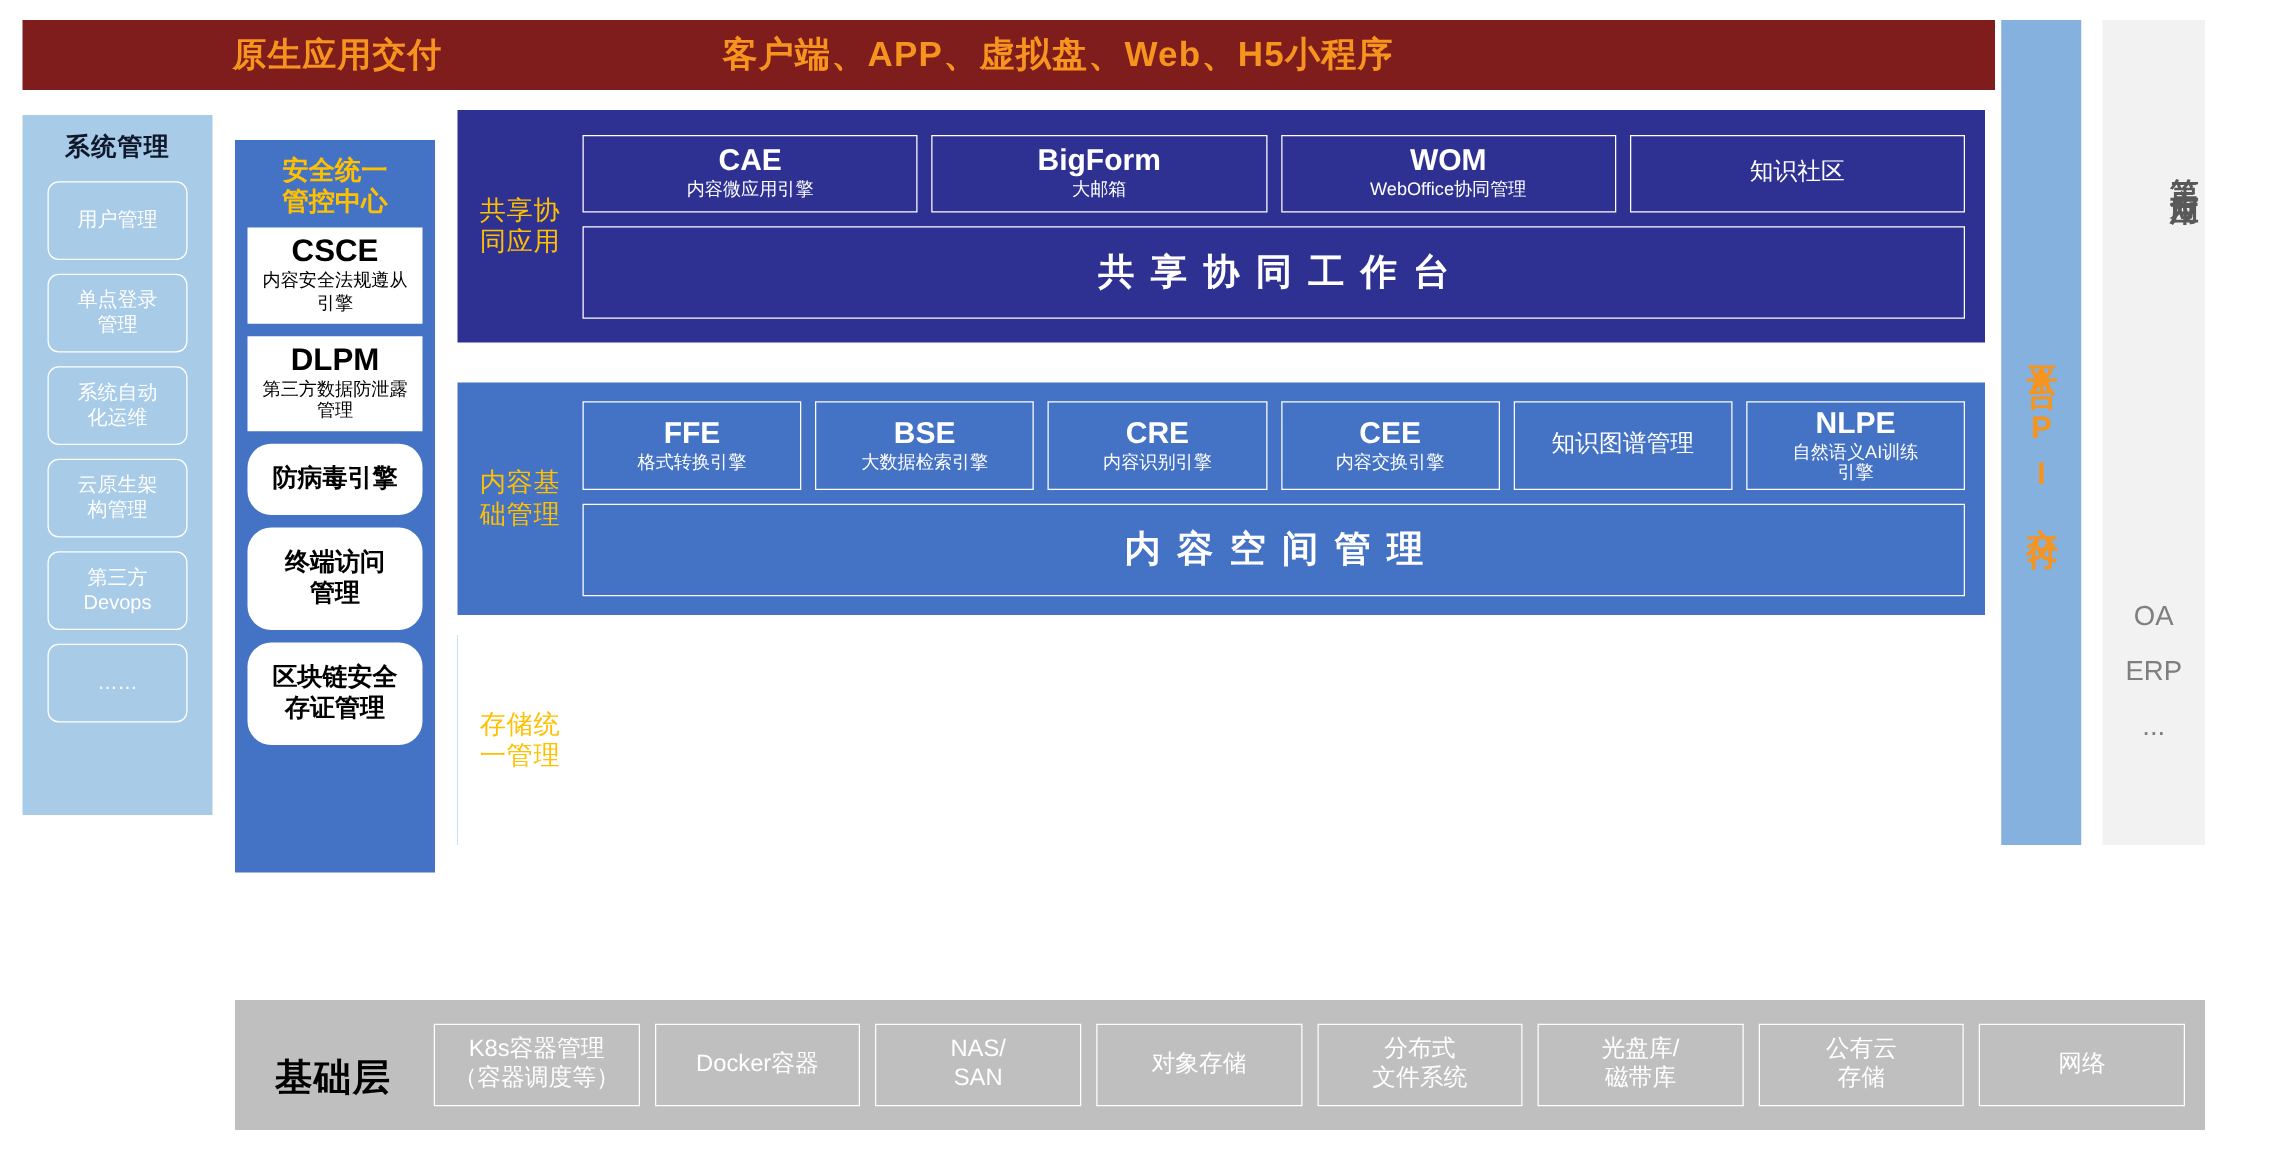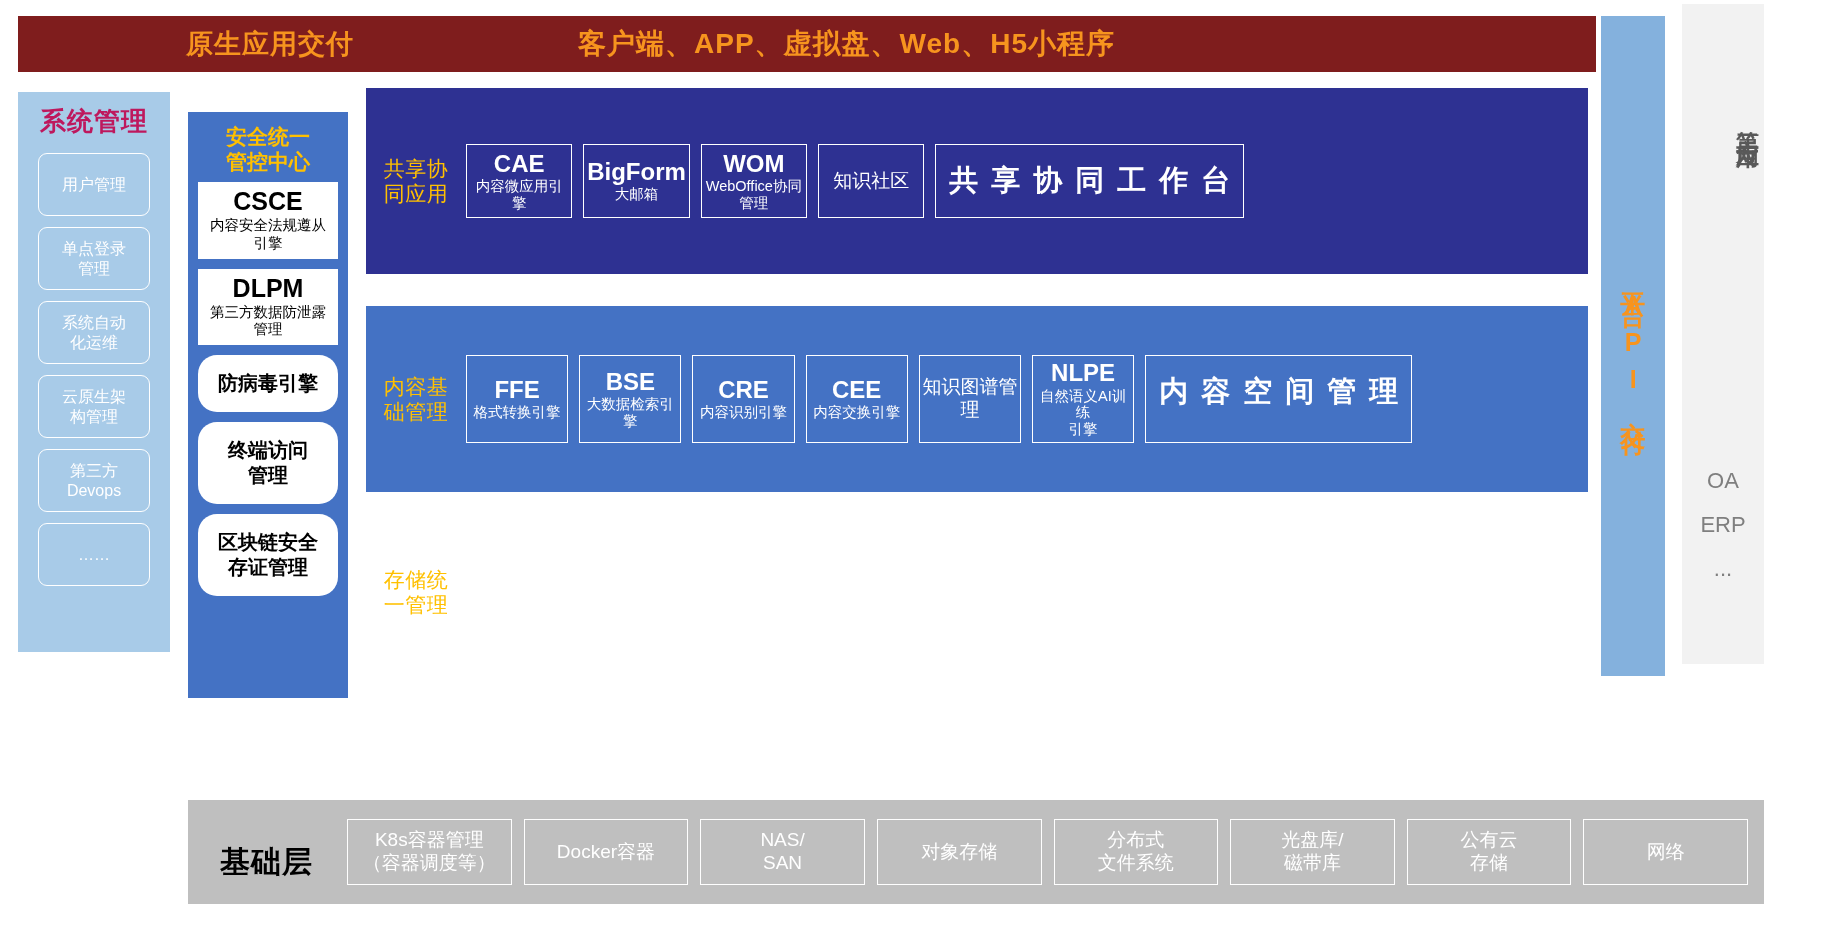--- a/index.html
+++ b/index.html
@@ -62,21 +62,21 @@
     font-size: 25px;
     font-weight: bold;
     writing-mode: vertical-rl;
     text-orientation: upright;
     letter-spacing: 9px;
     line-height: 1.05;
   }
   .third-col {
     position: absolute;
     left: 1682px;
-    top: 4px;
+    top: 16px;
     width: 82px;
     height: 660px;
     background: #f2f2f2;
   }
   .third-col .vtitle {
     position: absolute;
     top: 108px;
     left: 0;
     width: 82px;
     display: flex;
@@ -104,22 +104,22 @@
     position: absolute;
     left: 18px;
     top: 92px;
     width: 152px;
     height: 560px;
     background: #a8cbe8;
     padding-top: 12px;
   }
   .sysmgmt .title {
     text-align: center;
-    color: #be185d;
-    font-size: 26px;
+    color: #0f172a;
+    font-size: 20px;
     font-weight: bold;
     margin-bottom: 14px;
     letter-spacing: 1px;
   }
   .sysmgmt .pill {
     margin: 0 auto 11px auto;
     width: 112px;
     height: 63px;
     border: 1.6px solid #ffffff;
     border-radius: 9px;
@@ -193,21 +193,21 @@
     text-align: center;
     color: #ffc000;
     font-size: 21px;
     font-weight: normal;
     line-height: 1.2;
     letter-spacing: 0.5px;
   }
   .layer .inner {
     flex: 1;
     display: flex;
-    flex-direction: row;
+    flex-direction: column;
     gap: 11px;
     padding-right: 16px;
   }
   .layer .row {
     display: flex;
     gap: 11px;
   }
   .layer .box {
     flex: 1;
     border: 1.6px solid #ffffff;

